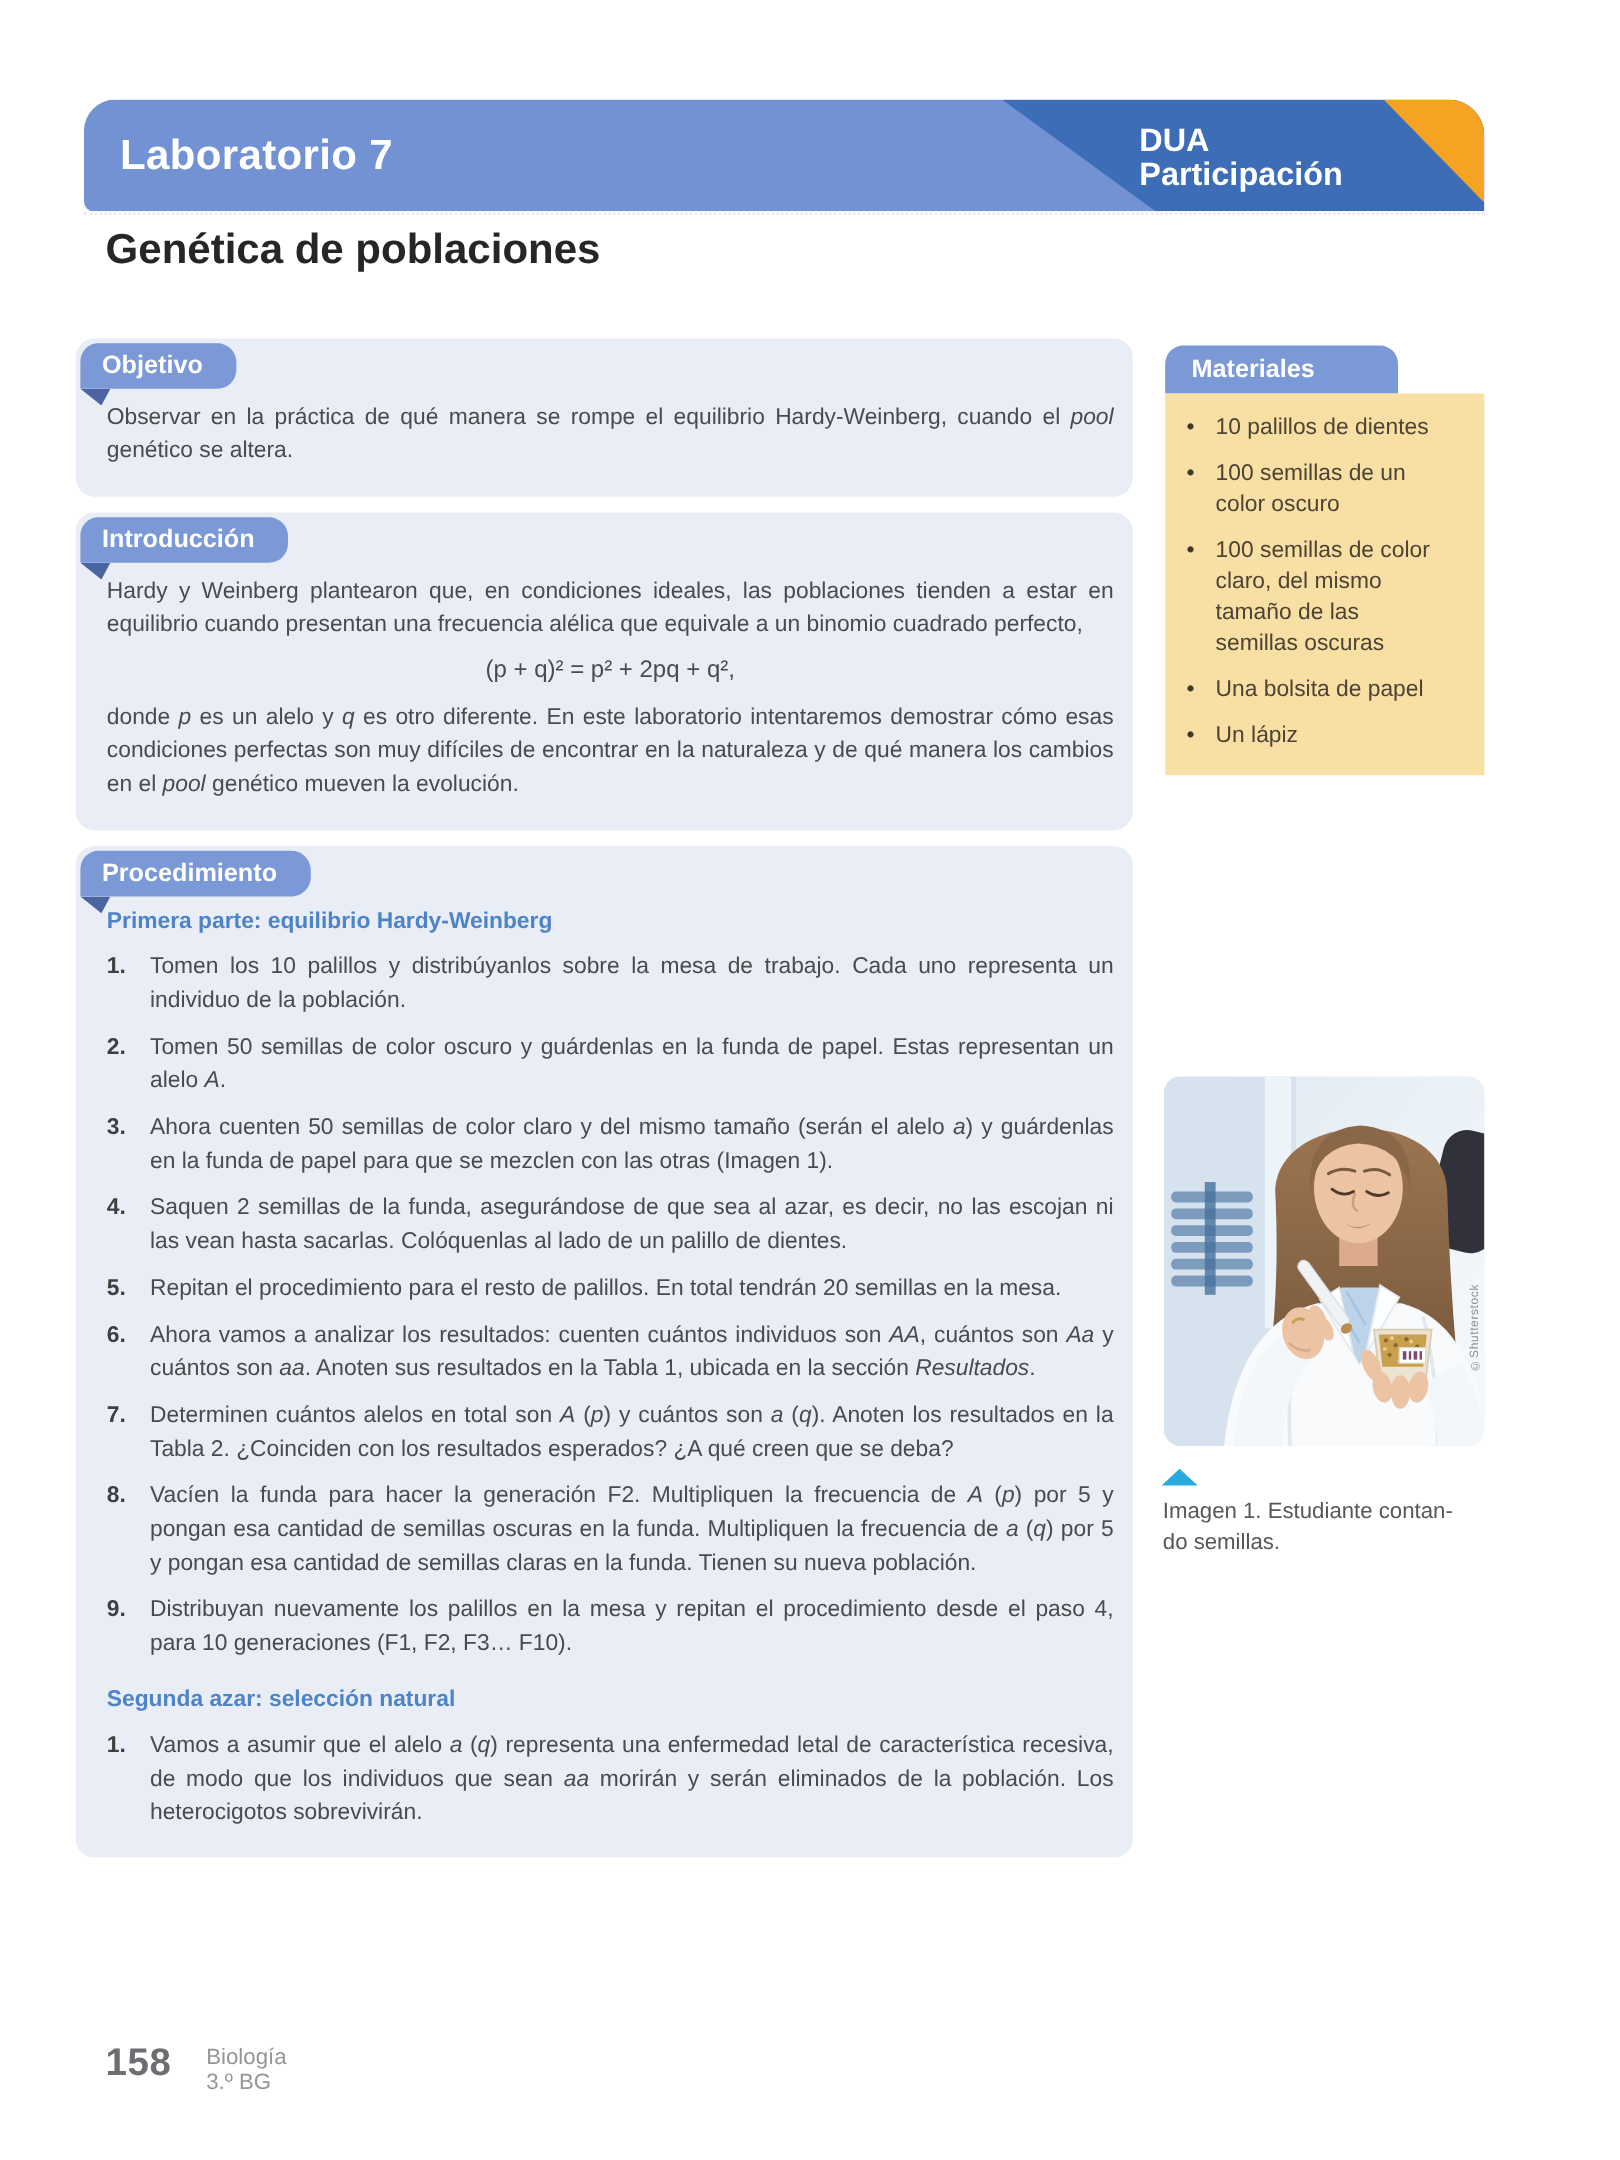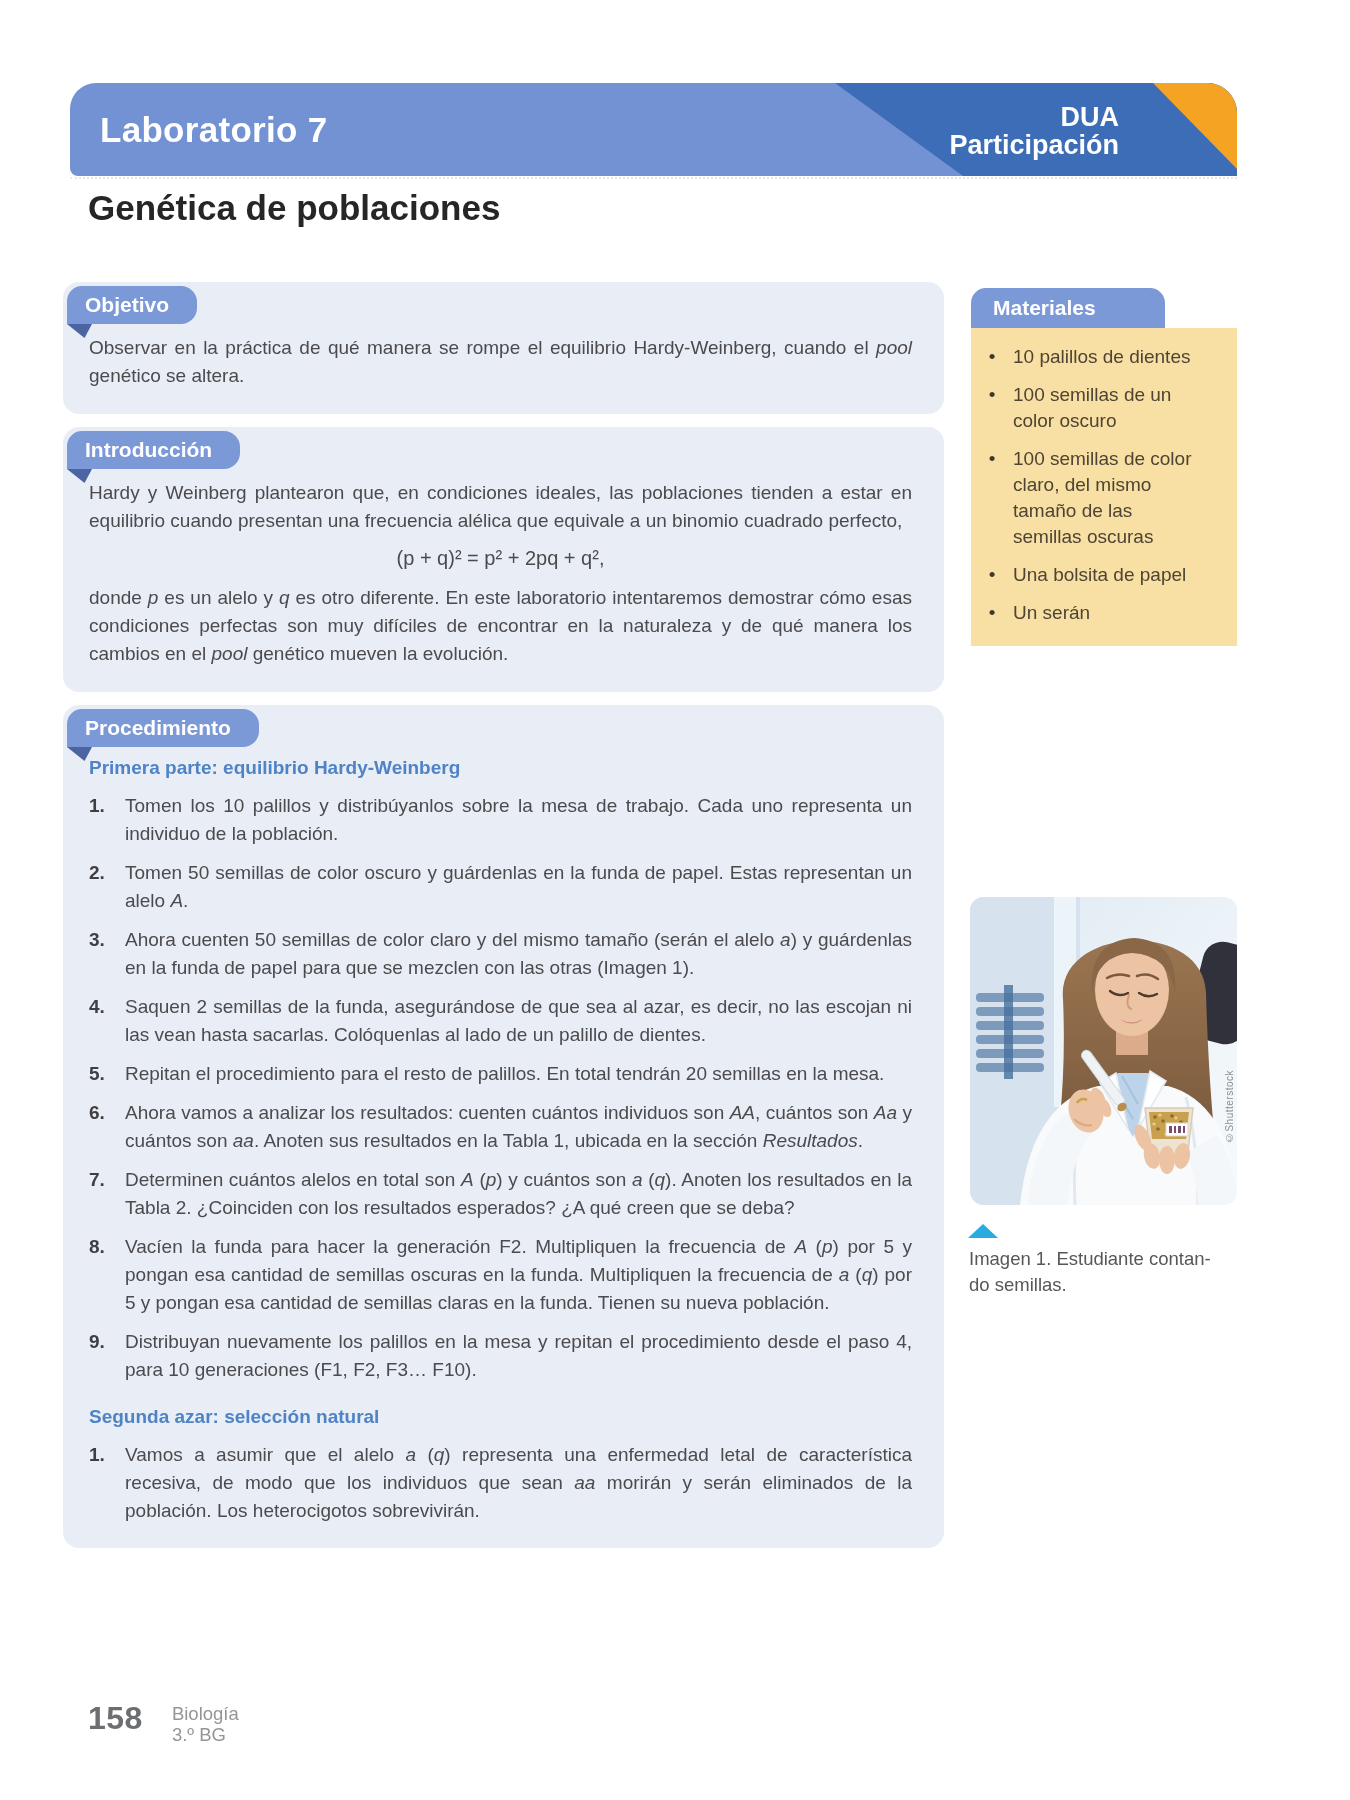--- a/index.html
+++ b/index.html
@@ -13,33 +13,33 @@
   .unit-bar { position: absolute; left: 70px; top: 83px; width: 1167px; height: 93px;
               border-radius: 26px 30px 0 8px; overflow: hidden; }
   .unit-bar-light { position: absolute; inset: 0; background: #7292d3; }
   .unit-bar-dark  { position: absolute; inset: 0; background: #3d6db6;
                     clip-path: polygon(765px 0, 100% 0, 100% 100%, 893px 100%); }
   .unit-bar-corner{ position: absolute; top: 0; right: 0; width: 84px; height: 86px;
                     background: #f5a322; clip-path: polygon(0 0, 100% 0, 100% 100%); }
   .unit-title { position: absolute; left: 30px; top: 50%; transform: translateY(-50%);
                 color: #fff; font-size: 35px; font-weight: 600; letter-spacing: .3px; }
   .dua { position: absolute; right: 118px; top: 50%; transform: translateY(-50%);
-         text-align: right; color: #fff; }
+         text-align: left; color: #fff; }
   .dua-main { font-size: 27px; font-weight: 700; line-height: 30px; }
   .dua-sub  { font-size: 27px; font-weight: 700; line-height: 26px; }
   .header-rule { position: absolute; left: 70px; top: 177px; width: 1167px;
                  border-top: 2px dotted #e7e7ef; }
 
   .page-title { position: absolute; left: 88px; top: 188px; margin: 0;
                 font-size: 35px; font-weight: 700; color: #262626; }
 
   
   .main-col { position: absolute; left: 63px; top: 282px; width: 881px; }
   .panel { position: relative; background: #e9edf6; border-radius: 16px;
-           padding: 52px 32px 12px 26px; margin-bottom: 13px; }
+           padding: 52px 16px 12px 26px; margin-bottom: 13px; }
   .pill { position: absolute; top: 4px; left: 4px; background: #7b98d7; color: #fff;
           font-size: 21px; font-weight: 700; line-height: 38px;
           padding: 0 28px 0 18px; border-radius: 15px 16px 16px 0; }
   .pill-fold { position: absolute; top: 42px; left: 4px; width: 25px; height: 14px;
                background: #4a65a1; clip-path: polygon(0 0, 100% 0, 70% 100%); }
   .body-text { margin: 0 0 12px; font-size: 19px; line-height: 28px; color: #4b4b4d;
                text-align: justify; }
   .formula { text-align: center; font-size: 20px; color: #4b4b4d; margin: 6px 0 14px; }
   .subheading { margin: 0 0 13px; font-size: 19px; font-weight: 700; color: #4e83c6; }
   .subheading.part2 { margin-top: 22px; }
@@ -196,21 +196,21 @@
           <span class="material-text">100 semillas de color claro, del mismo tamaño de las semillas oscuras</span>
         </li>
 
         <li class="material-item">
           <span class="bullet">•</span>
           <span class="material-text">Una bolsita de papel</span>
         </li>
 
         <li class="material-item">
           <span class="bullet">•</span>
-          <span class="material-text">Un serán</span>
+          <span class="material-text">Un lápiz</span>
         </li>
       </ul>
   </aside>
 
   <figure class="photo" style="margin:0;">
     <svg viewBox="0 0 267 308" xmlns="http://www.w3.org/2000/svg" preserveAspectRatio="xMidYMid slice">
       <defs>
         <linearGradient id="bgg" x1="0" y1="0" x2="1" y2="1">
           <stop offset="0" stop-color="#dfeaf3"></stop>
             <stop offset="1" stop-color="#f7fafc"></stop>

